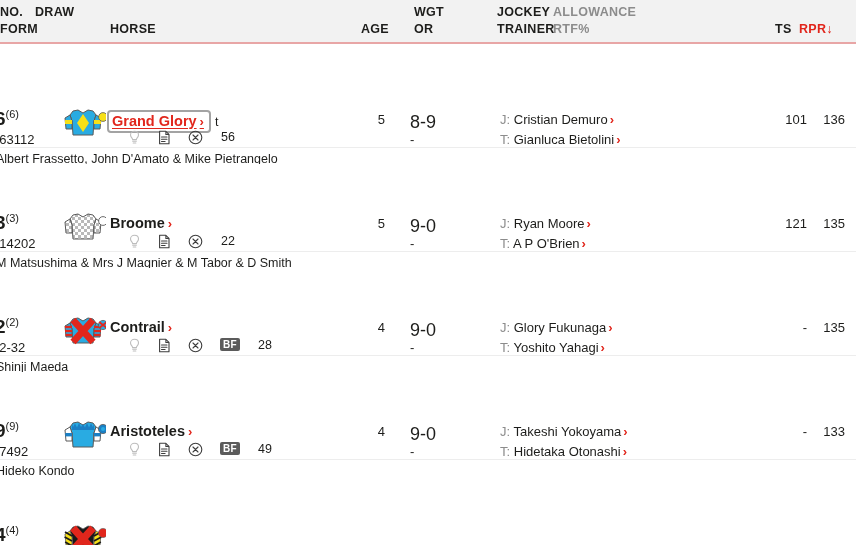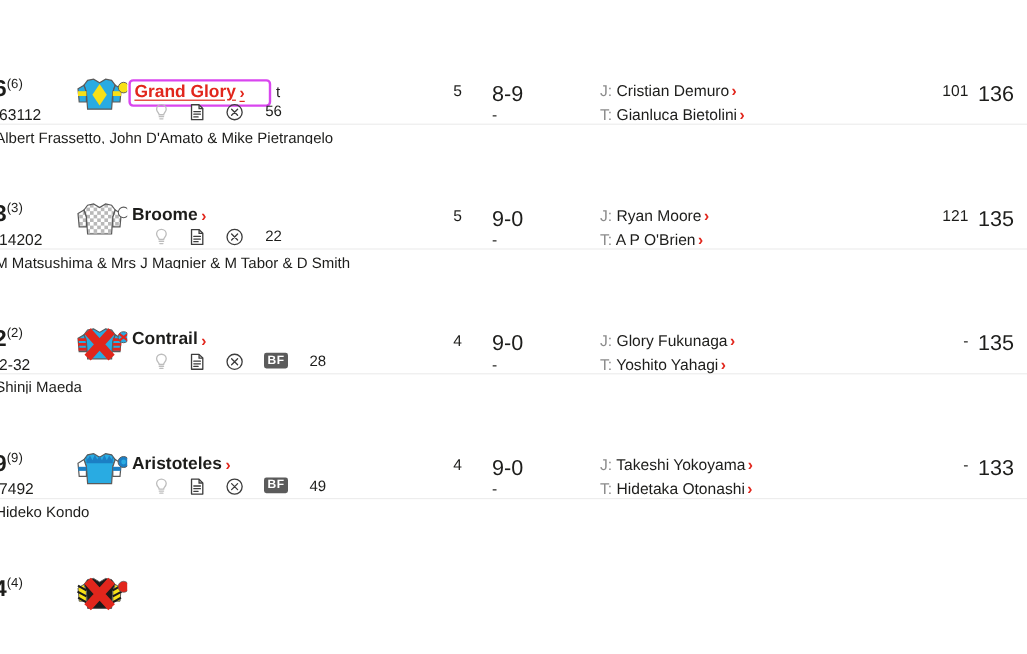--- a/index.html
+++ b/index.html
@@ -114,23 +114,23 @@
     font-size: 14.5px;
     font-weight: bold;
     color: #1d1d1b;
     text-decoration: none;
     display: inline-flex;
     align-items: center;
     gap: 3px;
   }
   .horse-link .chev { color: #e1261c; font-size: 13px; font-weight: bold; }
   .horse-focus {
-    border: 2px solid #d946ef;
+    border: 2px solid #a3a3a3;
     border-radius: 4px;
-    padding: 0px 20px 1px 3px;
+    padding: 0px 5px 1px 3px;
     margin-left: -3px;
   }
   .horse-focus .horse-link {
     color: #e1261c;
     text-decoration: underline;
     text-underline-offset: 2px;
   }
   .horse-focus .horse-link .chev { color: #e1261c; }
   .horse-suffix {
     font-size: 12.5px;
@@ -166,27 +166,42 @@
 
   
   .c-jockey  { left: 500px; top: 52px; font-size: 13px; }
   .c-trainer { left: 500px; top: 72px; font-size: 13px; }
   .pfx { color: #8c8c8c; }
   .person-link { color: #1d1d1b; text-decoration: none; }
   .person-link .chev { color: #e1261c; font-weight: bold; margin-left: 2px; }
 
   
   .c-ts  { left: 755px; top: 52px; width: 52px; text-align: right; font-size: 13px; }
-  .c-rpr { left: 807px; top: 52px; width: 38px; text-align: right; font-size: 18px; }
+  .c-rpr { left: 807px; top: 52px; width: 38px; text-align: right; font-size: 13px; }
 </style>
 </head>
 <body>
 
 <div class="racecard">
 
+  <div class="rc-header">
+    <div class="hdr-cell hdr-row1 h-no">NO.</div>
+    <div class="hdr-cell hdr-row1 h-draw">DRAW</div>
+    <div class="hdr-cell hdr-row2 h-form">FORM</div>
+    <div class="hdr-cell hdr-row2 h-horse">HORSE</div>
+    <div class="hdr-cell hdr-row2 h-age">AGE</div>
+    <div class="hdr-cell hdr-row1 h-wgt">WGT</div>
+    <div class="hdr-cell hdr-row2 h-or">OR</div>
+    <div class="hdr-cell hdr-row1 h-jockey">JOCKEY</div>
+    <div class="hdr-cell hdr-row1 h-allow hdr-sub">ALLOWANCE</div>
+    <div class="hdr-cell hdr-row2 h-trainer">TRAINER</div>
+    <div class="hdr-cell hdr-row2 h-rtf hdr-sub">RTF%</div>
+    <div class="hdr-cell hdr-row2 h-ts">TS</div>
+    <div class="hdr-cell hdr-row2 h-rpr"><span>RPR</span><span class="arr">↓</span></div>
+  </div>
 
   <div id="rows">
       <div class="row">
     <div class="cell c-no"><span>6</span><sup>(6)</sup></div>
     <div class="cell c-form">263112</div>
     <div class="cell c-silk"><svg viewBox="0 0 46 32" width="46" height="32">
         <path d="M10 8 L13 4 L18 3 L23 6 L28 3 L33 4 L36 8 L34 14 L33 28 L13 28 L12 14 Z" fill="#29ABE2" stroke="#5a5a5a" stroke-width="1"></path>
         <path d="M10 8 L5 11 L6 22 L12 22 L12 14 Z" fill="#29ABE2" stroke="#5a5a5a" stroke-width="1"></path>
         <path d="M36 8 L41 11 L40 22 L34 22 L34 14 Z" fill="#29ABE2" stroke="#5a5a5a" stroke-width="1"></path>
         <rect x="5" y="13" width="7" height="4" fill="#F7E017"></rect>

